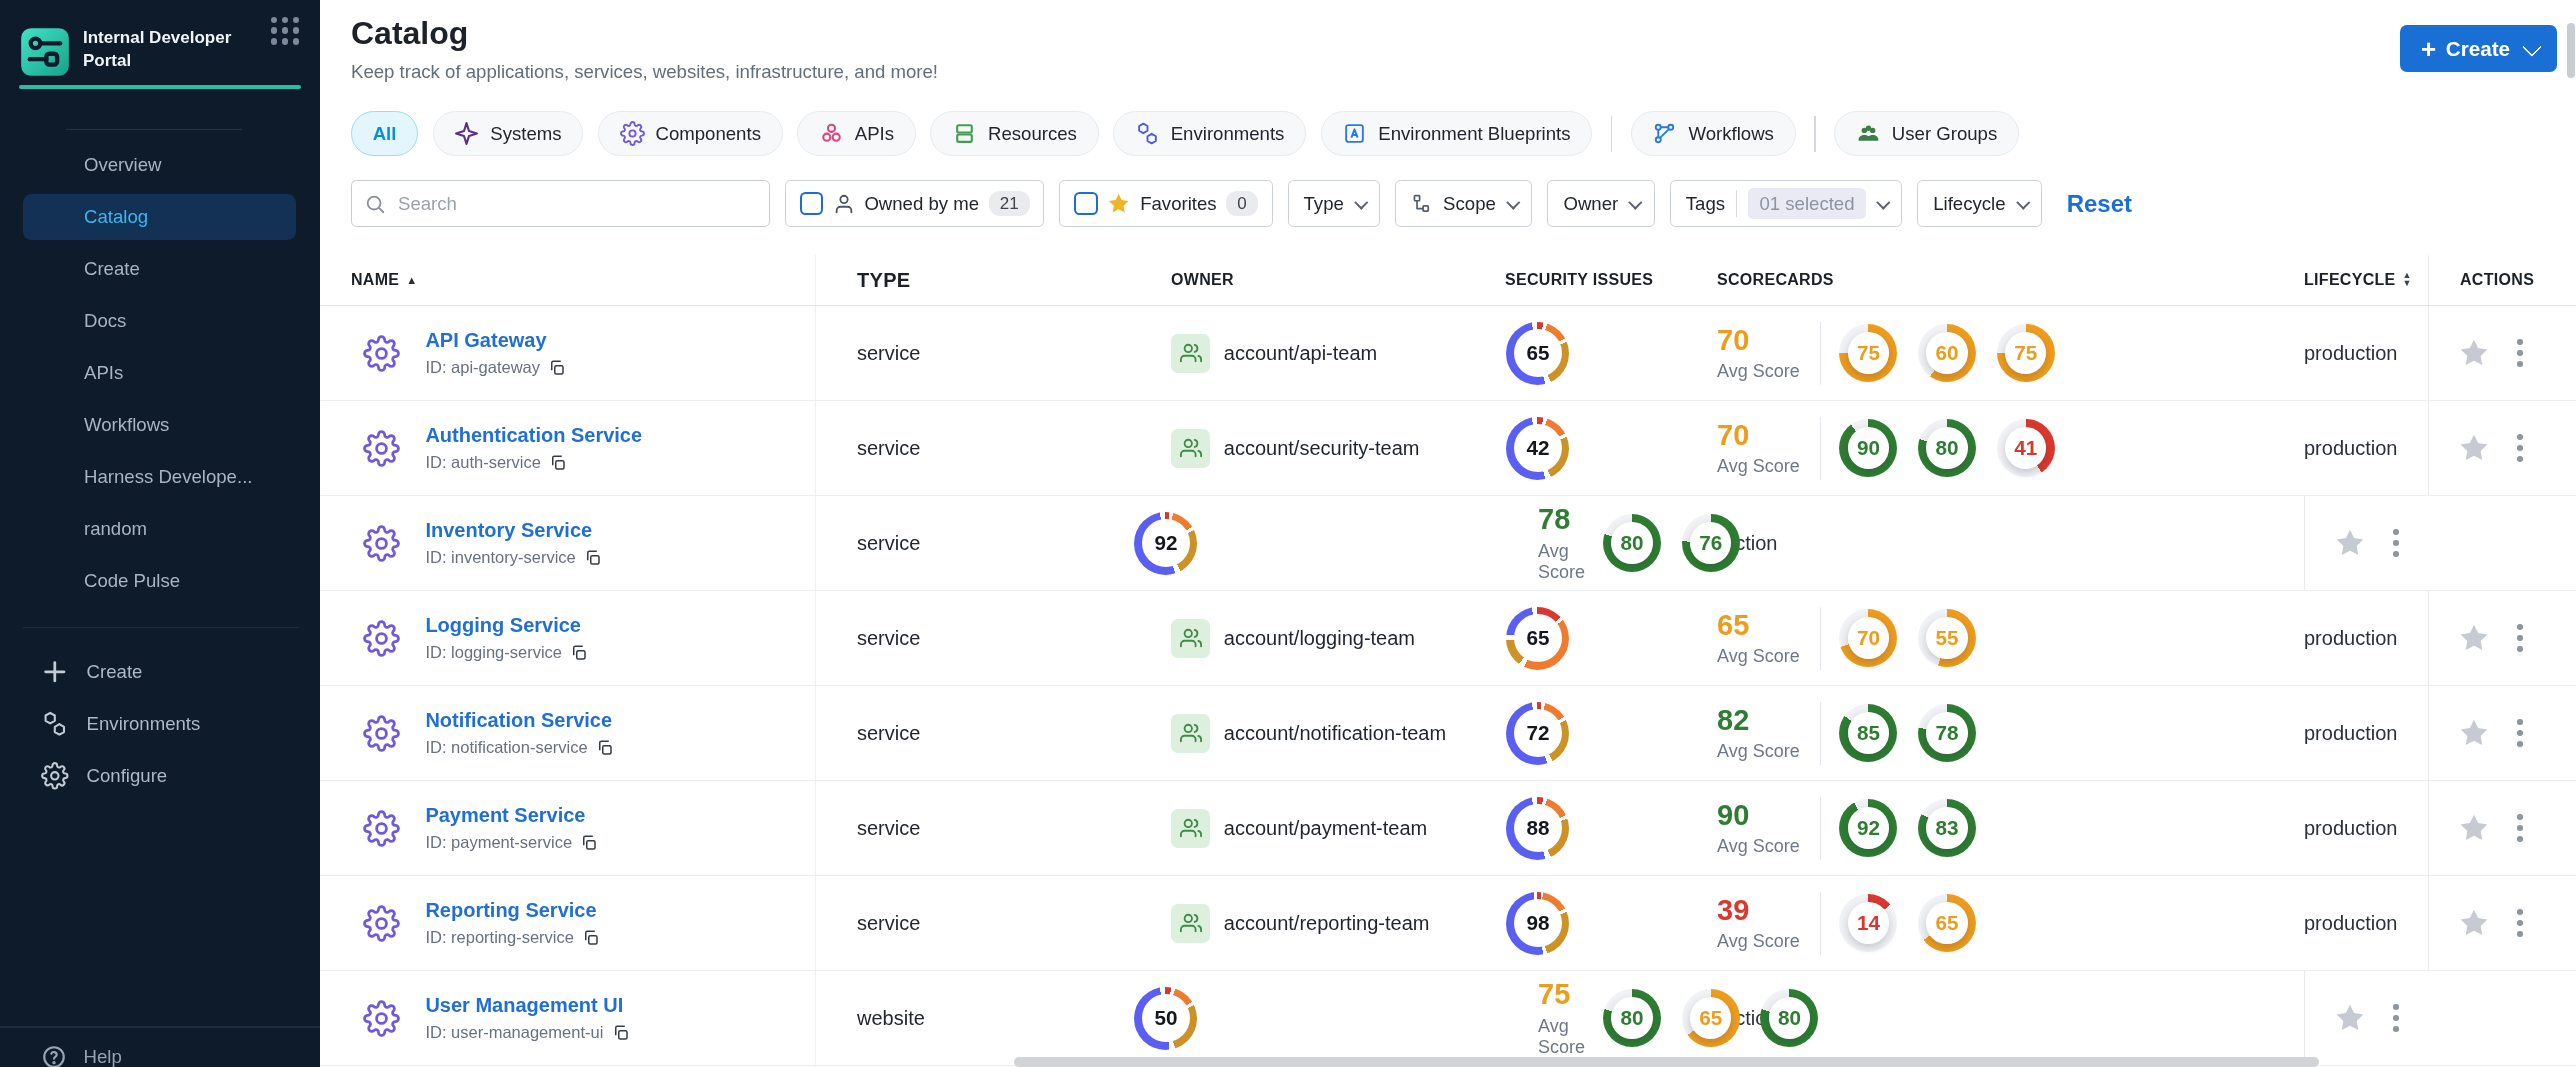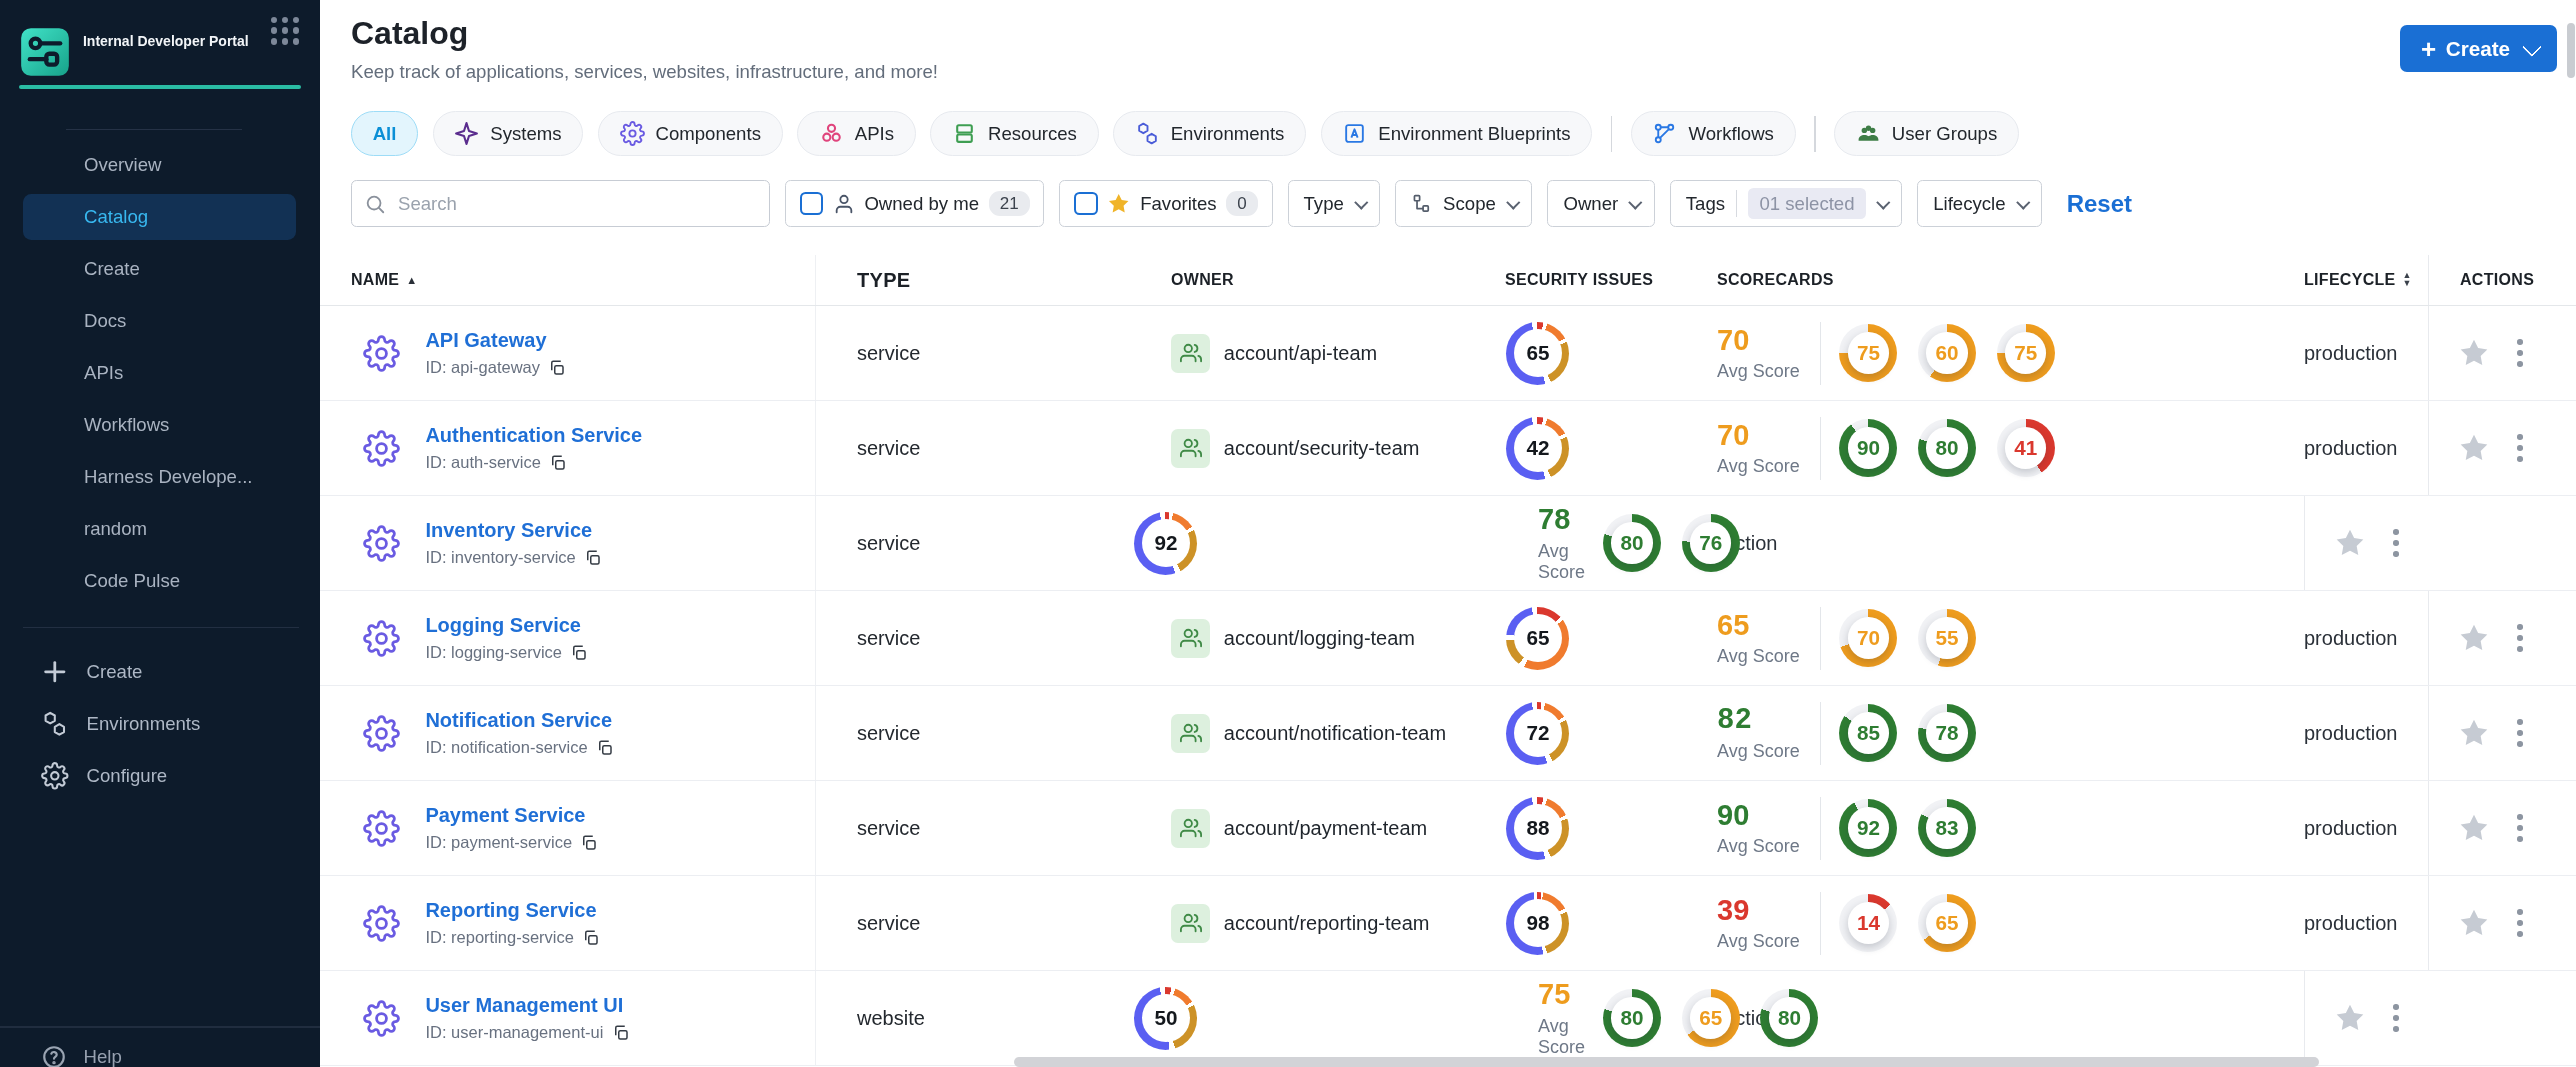--- a/index.html
+++ b/index.html
@@ -4,21 +4,21 @@
 <style>
   html,body{margin:0;padding:0;background:#fff;}
   *{box-sizing:border-box;}
   .app{position:relative;width:2576px;height:1068px;background:#ffffff;
        font-family:"Liberation Sans",sans-serif;color:#23282e;overflow:hidden;}
 
   
   .sidebar{position:absolute;left:0;top:0;width:320px;height:1068px;background:#0d1b2b;}
   .logo-row{position:absolute;left:18.6px;top:26px;width:282px;display:flex;align-items:flex-start;}
   .logo-badge{width:52px;height:52px;flex:0 0 52px;}
-  .logo-title{margin-left:12.4px;width:169px;color:#f2f5f8;font-size:14px;font-weight:bold;line-height:30px;}
+  .logo-title{margin-left:12.4px;width:169px;color:#f2f5f8;font-size:17px;font-weight:bold;line-height:23px;}
   .grid-icon{position:absolute;right:19px;top:16.5px;width:30px;height:30px;display:grid;
              grid-template-columns:repeat(3,6.2px);grid-template-rows:repeat(3,6.2px);gap:4.8px;}
   .grid-icon i{width:6.2px;height:6.2px;border-radius:50%;background:#7d8899;}
   .teal-bar{position:absolute;left:18.6px;top:85px;width:282px;height:4.1px;background:#2abda4;border-radius:2.1px;}
   .side-div{position:absolute;left:66px;top:129px;width:176px;height:1.4px;background:#253246;}
   .nav{position:absolute;left:0;top:139px;width:320px;}
   .nav-item{position:relative;height:52px;display:flex;align-items:center;padding-left:84px;
             color:#a9b3c1;font-size:18.6px;cursor:pointer;}
   .nav-item.active{color:#38b8f0;}
   .nav-item.active::before{content:"";position:absolute;left:23px;right:24px;top:3.4px;bottom:3.4px;
@@ -688,21 +688,21 @@
             </span>
       <span class="otxt">account/notification-team</span>
     </div>
     <div class="cell c-sec">
       <div class="donut" style="background: conic-gradient(rgb(255, 255, 255) 0%, rgb(255, 255, 255) 0%, rgb(218, 56, 46) 0%, rgb(218, 56, 46) 2%, rgb(255, 255, 255) 2%, rgb(255, 255, 255) 4%, rgb(240, 123, 46) 4%, rgb(240, 123, 46) 16%, rgb(255, 255, 255) 16%, rgb(255, 255, 255) 18%, rgb(205, 146, 39) 18%, rgb(205, 146, 39) 42%, rgb(255, 255, 255) 42%, rgb(255, 255, 255) 45%, rgb(90, 95, 242) 45%, rgb(90, 95, 242) 97%, rgb(255, 255, 255) 97%, rgb(255, 255, 255) 100%);">
         <div class="din">72</div>
       </div>
     </div>
     <div class="cell c-score">
       <div class="avgblk">
-        <div class="avgnum" style="color: rgb(46, 125, 50); font-family: Liberation Mono, monospace;">82</div>
+        <div class="avgnum" style="color: rgb(46, 125, 50);">82</div>
         <div class="avglbl">Avg Score</div>
       </div>
       <div class="vsep"></div>
       <div class="ringswrap">
               <div class="ring" style="background: conic-gradient(rgb(46, 125, 50) 0deg, rgb(46, 125, 50) 85%, rgb(241, 242, 245) 85%, rgb(241, 242, 245) 100%);">
                 <div class="rin" style="color: rgb(46, 125, 50);">85</div>
               </div>
               <div class="ring" style="background: conic-gradient(rgb(46, 125, 50) 0deg, rgb(46, 125, 50) 78%, rgb(241, 242, 245) 78%, rgb(241, 242, 245) 100%);">
                 <div class="rin" style="color: rgb(46, 125, 50);">78</div>
               </div>

